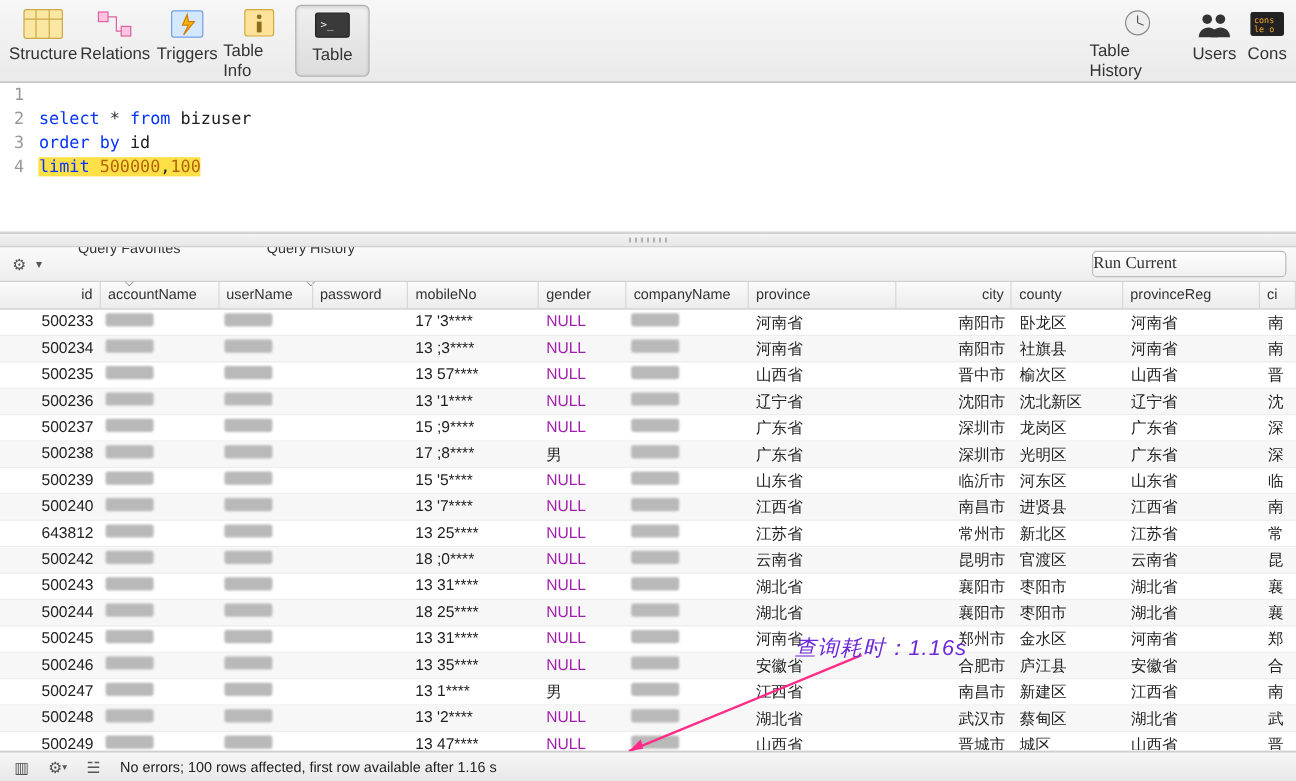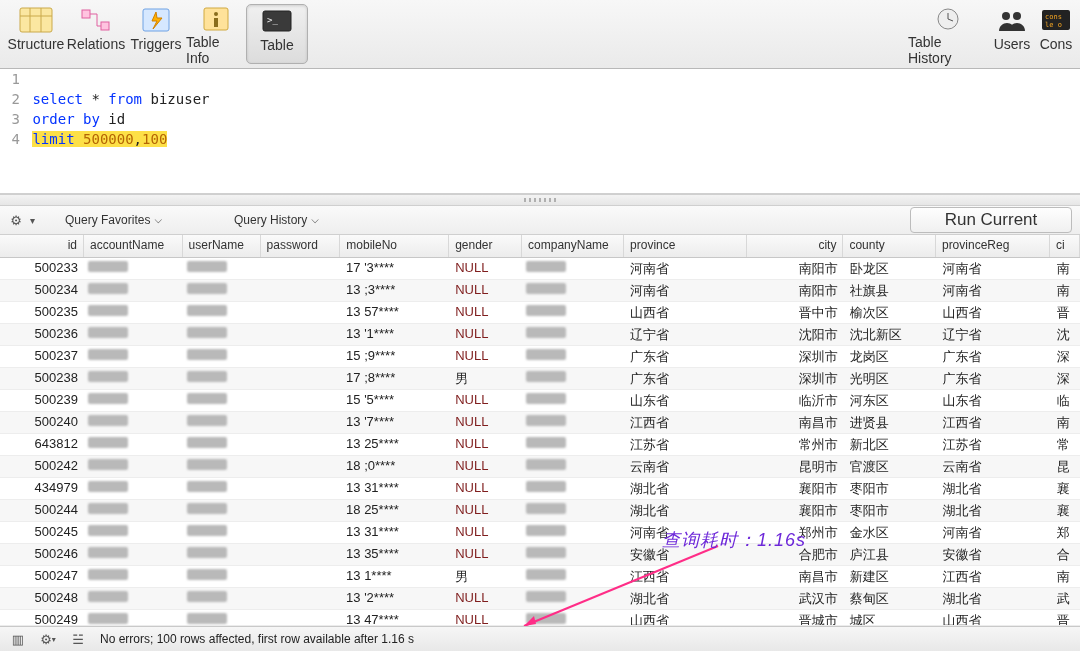--- a/index.html
+++ b/index.html
@@ -16,33 +16,33 @@
 .gutter{width:20px;text-align:right;color:#999;padding-right:4px;user-select:none;}
 .code{white-space:pre;}
 .kw{color:#0433ff;}   
 .kw2{color:#b46504;}  
 .sel{background:#fde047;}
 
 .drag{height:10px;background:linear-gradient(#f3f3f3,#e6e6e6);border-top:1px solid #cfcfcf;border-bottom:1px solid #cfcfcf;position:relative;}
 .drag::after{content:"";position:absolute;left:50%;top:3px;width:32px;height:4px;transform:translateX(-50%);background:repeating-linear-gradient(90deg,#b0b0b0 0 2px,transparent 2px 5px);}
 
 .midbar{height:28px;background:linear-gradient(#fafafa,#eee);border-bottom:1px solid #cfcfcf;display:flex;align-items:center;padding:0 8px;font-size:12px;color:#333;gap:6px;}
-.dropdown{display:inline-flex;align-items:center;gap:4px;}
+.dropdown{display:inline-flex;align-items:center;gap:16px;flex-direction:column;}
 .chev{font-size:10px;color:#555;}
-.runbtn{margin-left:auto;background:linear-gradient(#fefefe,#f0f0f0);border:1px solid #bcbcbc;border-radius:4px;font-size:17px;padding:2px 0;text-align:center;width:160px;}
+.runbtn{margin-left:auto;background:linear-gradient(#fefefe,#f0f0f0);border:1px solid #bcbcbc;border-radius:4px;font-size:14px;padding:2px 0;width:160px;font-family:Liberation Serif, serif;}
 
 .grid{height:390px;overflow:hidden;background:#fff;}
 .gh{display:flex;height:22px;background:linear-gradient(#fafafa,#ececec);border-bottom:1px solid #c7c7c7;font-size:12px;color:#333;}
 .gh>div{border-right:1px solid #d8d8d8;padding:3px 6px;white-space:nowrap;overflow:hidden;}
 .gr{display:flex;height:21px;border-bottom:1px solid #ededed;font-size:13px;}
 .gr:nth-child(even){background:#f7f7f7;}
 .gr>div{padding:2px 6px;white-space:nowrap;overflow:hidden;}
 .blur{position:relative;}
 .blur::before{content:"";position:absolute;left:4px;top:3px;width:40px;height:11px;background:#b9b9b9;filter:blur(1px);border-radius:2px;}
-.nullv{color:#7f1d1d;}
+.nullv{color:#a21caf;}
 
 .c-id{width:83px;text-align:right;}
 .c-acct{width:100px;}
 .c-user{width:76px;}
 .c-pwd{width:78px;}
 .c-mob{width:112px;}
 .c-gen{width:70px;}
 .c-comp{width:104px;}
 .c-prov{width:128px;}
 .c-city{width:98px;text-align:right;}
@@ -333,21 +333,21 @@
         <div class="c-mob">18            ;0****</div>
         <div class="c-gen nullv">NULL</div>
         <div class="c-comp blur"></div>
         <div class="c-prov">云南省</div>
         <div class="c-city">昆明市</div>
         <div class="c-cty">官渡区</div>
         <div class="c-preg">云南省</div>
         <div class="c-ci2">昆</div>
       </div>
       <div class="gr">
-        <div class="c-id">434979</div>
+        <div class="c-id">500243</div>
         <div class="c-acct blur"></div>
         <div class="c-user blur"></div>
         <div class="c-pwd"></div>
         <div class="c-mob">13            31****</div>
         <div class="c-gen nullv">NULL</div>
         <div class="c-comp blur"></div>
         <div class="c-prov">湖北省</div>
         <div class="c-city">襄阳市</div>
         <div class="c-cty">枣阳市</div>
         <div class="c-preg">湖北省</div>

